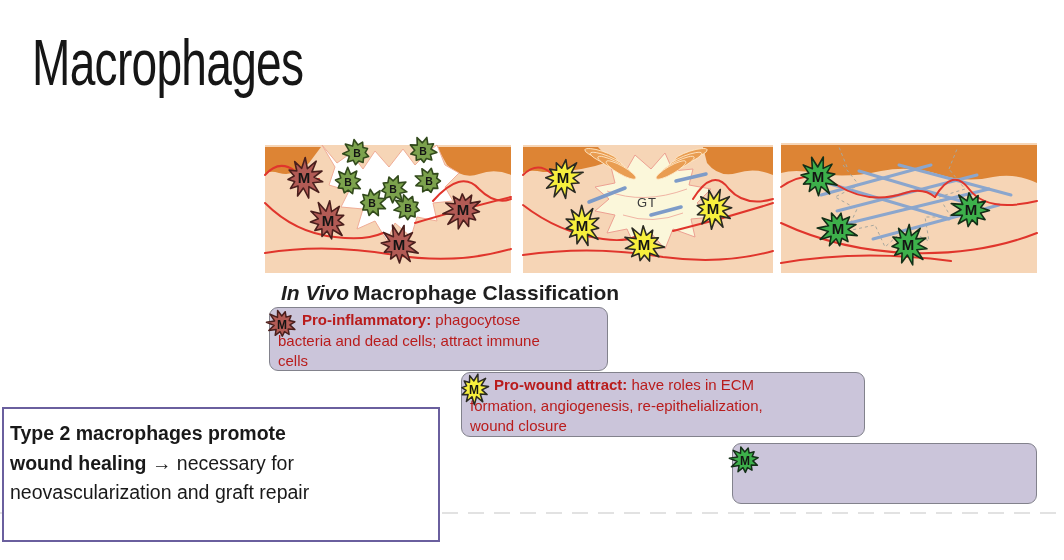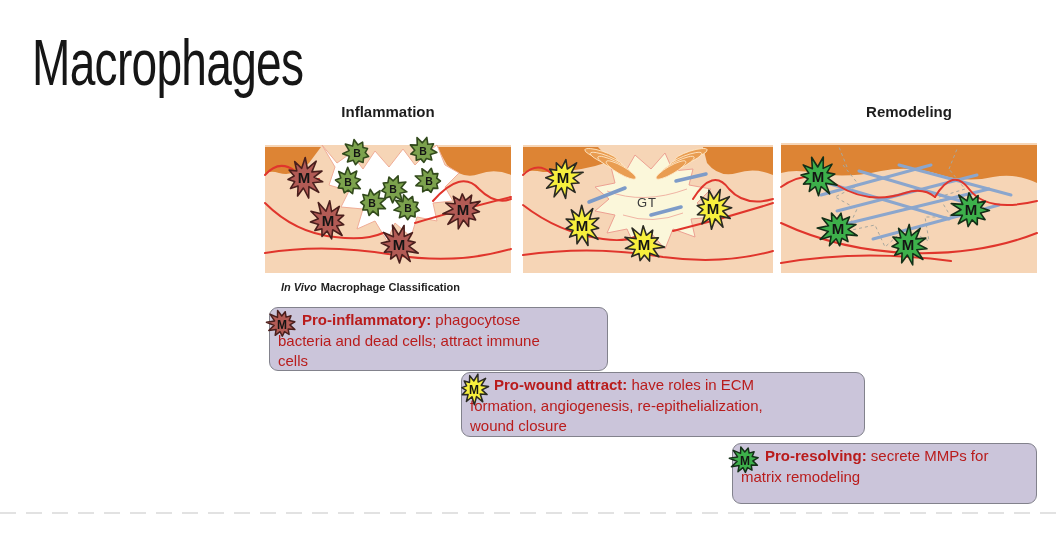--- a/index.html
+++ b/index.html
@@ -17,21 +17,21 @@
   .panel{position:absolute;}
   .panel svg{overflow:visible;display:block;}
   .panel-title{
     position:absolute;top:103px;text-align:center;
     font-size:15px;font-weight:bold;color:#1d1d1d;
   }
   svg text{font-family:"Liberation Sans",sans-serif;}
   .gt-text{font-size:13px;fill:#3c3c3c;letter-spacing:1px;}
   
   .classification-heading{
-    position:absolute;left:281px;top:281px;font-size:11px;font-weight:bold;color:#1f1f1f;
+    position:absolute;left:281px;top:281px;font-size:21px;font-weight:bold;color:#1f1f1f;
   }
   .classification-heading em{margin-right:4px;}
   
   .mbox{
     position:absolute;background:#cbc5da;border:1.6px solid #82828c;border-radius:9px;
     box-sizing:border-box;z-index:1;
   }
   .mbox p{
     margin:2px 8px 2px 8px;font-size:15px;line-height:20.5px;color:#b91c1c;
     white-space:pre-line;text-indent:24px;
@@ -54,22 +54,20 @@
     margin:10px 6px;font-size:19.5px;line-height:29.5px;color:#191919;white-space:pre-line;
   }
 </style>
 </head>
 <body>
 
 <div class="slide">
 
   <h1 class="slide-title">Macrophages</h1>
 
-  <div class="panel-title" style="left:265px;width:246px;">Inflammation</div>
-  <div class="panel-title" style="left:781px;width:256px;">Remodeling</div>
 
   <div class="panel" style="left:265px;top:145px;">
     <svg width="246" height="128" viewBox="0 0 246 128">
       <rect x="0" y="0" width="246" height="128" fill="#f6d5b6"></rect>
       <path d="M0,2 H56 L44,18 Q30,32 14,28 Q5,25 0,29 Z" fill="#dd8434"></path>
       <path d="M172,2 H246 V30 Q230,23 214,29 Q198,35 182,20 Z" fill="#dd8434"></path>
       <polygon points="57,0 72,18 86,8 98,24 110,6 124,22 138,4 150,20 164,6 172,0 180,20 194,28 180,42 188,56 168,58 172,76 152,72 146,92 130,78 122,96 110,76 92,84 98,64 76,62 84,46 64,40 70,22" fill="#ffffff" stroke="#f0ad97" stroke-width="1"></polygon>
       <g fill="none" stroke="#e0352c" stroke-width="2" stroke-linecap="round">
         <path d="M0,30 Q14,14 30,26 Q42,36 54,34"></path>
         <path d="M0,58 Q30,88 70,92 Q100,96 118,88"></path>
@@ -249,18 +247,21 @@
         </svg></span>
     <p><b>Pro-wound attract:</b><span>  have roles in ECM
 formation, angiogenesis, re-epithelialization,
 wound closure</span></p>
   </div>
   <div class="mbox" id="mbox-2">
     <span class="mbox-icon"><svg width="34" height="34" viewBox="0 0 34 34">
           <polygon points="29.4,22.3 23.2,22.1 24.0,27.2 19.5,24.6 17.4,29.4 15.0,24.7 10.0,28.7 11.1,22.4 3.4,23.7 9.1,18.4 1.3,15.2 9.6,13.9 5.3,7.4 12.5,10.4 12.8,4.0 16.8,9.0 20.2,5.0 21.1,10.1 26.1,8.7 24.2,13.5 30.2,14.7 24.9,17.9" fill="#3db04b" stroke="#143018" stroke-width="1.5" stroke-linejoin="round"></polygon>
           <text x="17" y="21.5" text-anchor="middle" font-size="12" font-weight="bold" fill="#141414">M</text>
         </svg></span>
-    <p><b>Pro-resolving:</b><span>  secrete MMPs for
-matrix remodeling</span></p>
-  </div>
-
+  </div>
+
+  <div class="callout">
+    <p><b>Type 2 macrophages promote
+wound healing</b><span> → necessary for
+neovascularization and graft repair</span></p>
+  </div>
 
 </div>
 
 </body></html>

